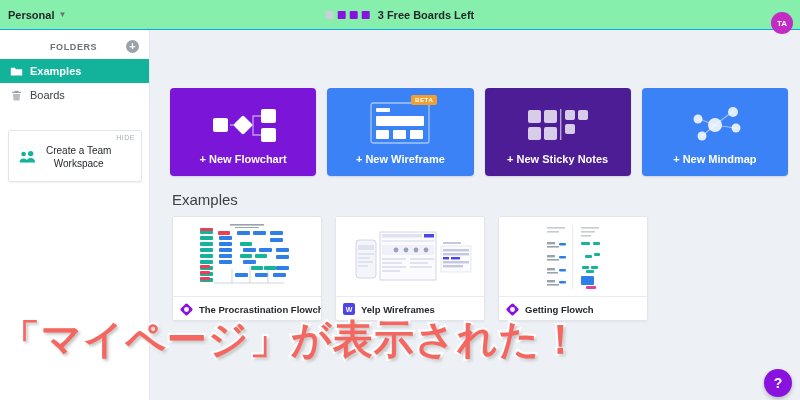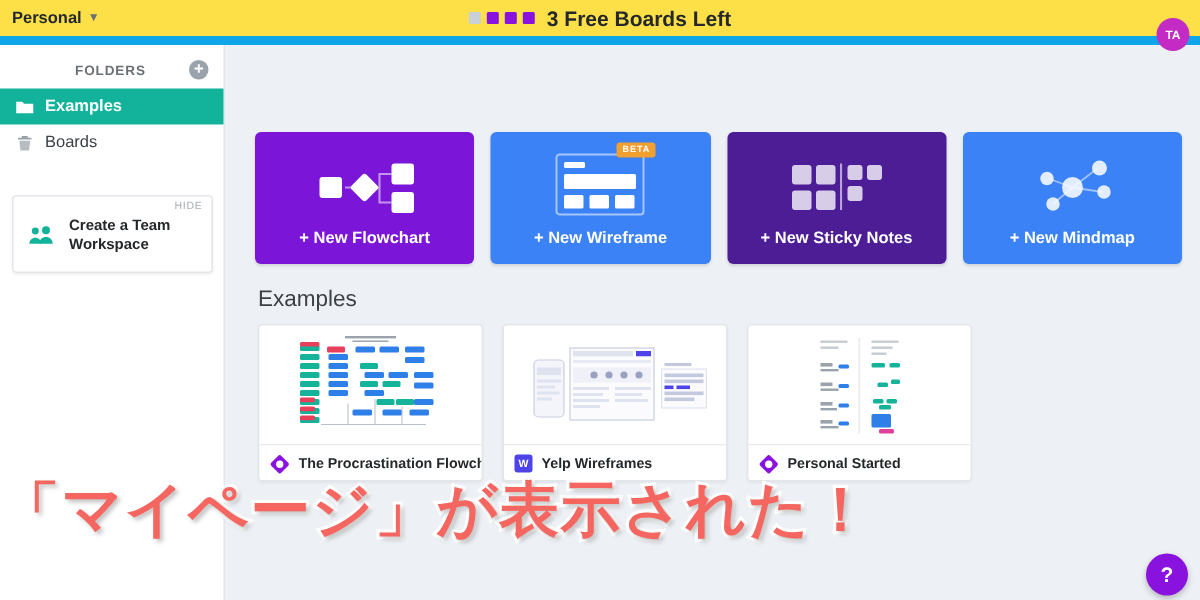--- a/index.html
+++ b/index.html
@@ -6,37 +6,37 @@
   html,body { width:800px; height:400px; overflow:hidden; }
   body {
     font-family:"Liberation Sans","DejaVu Sans",sans-serif;
     background:#EDF1F5;
     position:relative;
   }
 
   
   .topbar{
     position:absolute; left:0; top:0; width:800px; height:30px;
-    background:#fde047; border-bottom:6px solid #0ea5e9;
+    background:#86efac; border-bottom:1px solid #0ea5e9;
     display:flex; align-items:center; z-index:20;
   }
   .workspace-sel{
     display:flex; align-items:center; gap:4px;
     margin-left:8px; font-size:11px; font-weight:bold; color:#25282B;
     cursor:pointer;
   }
   .caret{ font-size:8px; color:#6B7075; line-height:1; }
 
   .boards-left{
     position:absolute; left:50%; transform:translateX(-50%);
     display:flex; align-items:center; gap:5px;
   }
   .board-dots{ display:flex; gap:4px; }
   .board-dot{ width:8px; height:8px; border-radius:1px; }
-  .boards-text{ font-size:14px; font-weight:bold; color:#25282B; margin-left:3px; }
+  .boards-text{ font-size:11px; font-weight:bold; color:#25282B; margin-left:3px; }
 
   .avatar{
     position:absolute; right:7px; top:12px;
     width:22px; height:22px; border-radius:50%;
     background:#C42BC4;
     color:#fff; font-size:8px; font-weight:bold;
     display:flex; align-items:center; justify-content:center;
     cursor:pointer;
   }
 
@@ -70,21 +70,21 @@
     box-shadow:0 1px 2px rgba(0,0,0,.06);
   }
   .hide-lbl{
     position:absolute; right:6px; top:3px;
     font-size:7px; color:#A7AEB5; letter-spacing:.5px; cursor:pointer;
   }
   .team-inner{
     display:flex; align-items:center; gap:8px;
     padding:14px 0 0 9px;
   }
-  .team-txt{ font-size:10px; font-weight:bold; color:#25282B; line-height:1.25; }
+  .team-txt{ font-size:10px; font-weight:normal; color:#25282B; line-height:1.25;text-align:center; }
 
   
   .main{
     position:absolute; left:151px; top:30px; width:649px; height:370px;
     background:#EDF1F5; overflow:hidden;
   }
 
   .cards-row{
     display:flex; gap:11px; padding:10px 12px 0 19px;
   }
@@ -458,21 +458,21 @@
           <g fill="#e0409a">
               <rect x="45" y="64" width="10" height="3" rx="1"></rect>
             </g>
         </svg>
       </div>
       <div class="ex-foot">
         <svg class="badge-d" viewBox="0 0 16 16">
           <rect x="2.2" y="2.2" width="11.6" height="11.6" rx="2" fill="#8A12DE" transform="rotate(45 8 8)"></rect>
           <circle cx="8" cy="8" r="3" fill="#ffffff"></circle>
         </svg>
-        <span class="ex-name">Personal Started</span>
+        <span class="ex-name">Getting Flowch</span>
       </div>
     </div>
   </div>
 </div>
 
 <div class="jp-overlay">「マイページ」が表示された！</div>
 
 <div class="help-btn">?</div>
 
 </body></html>

